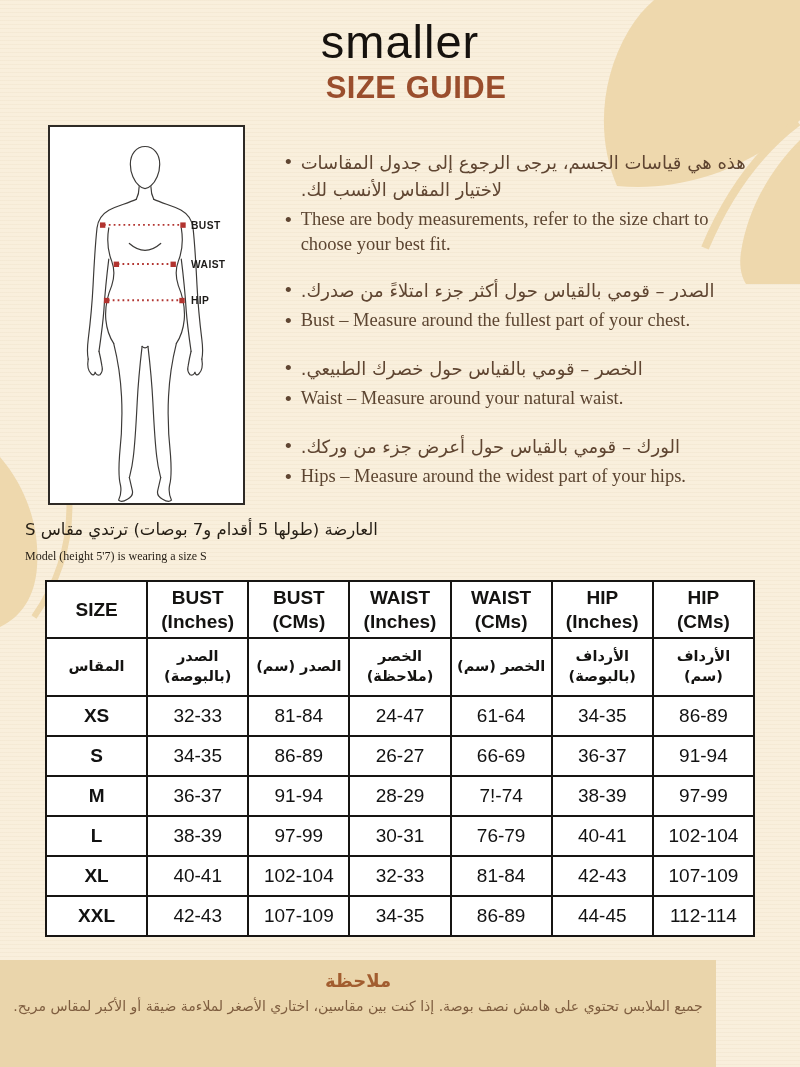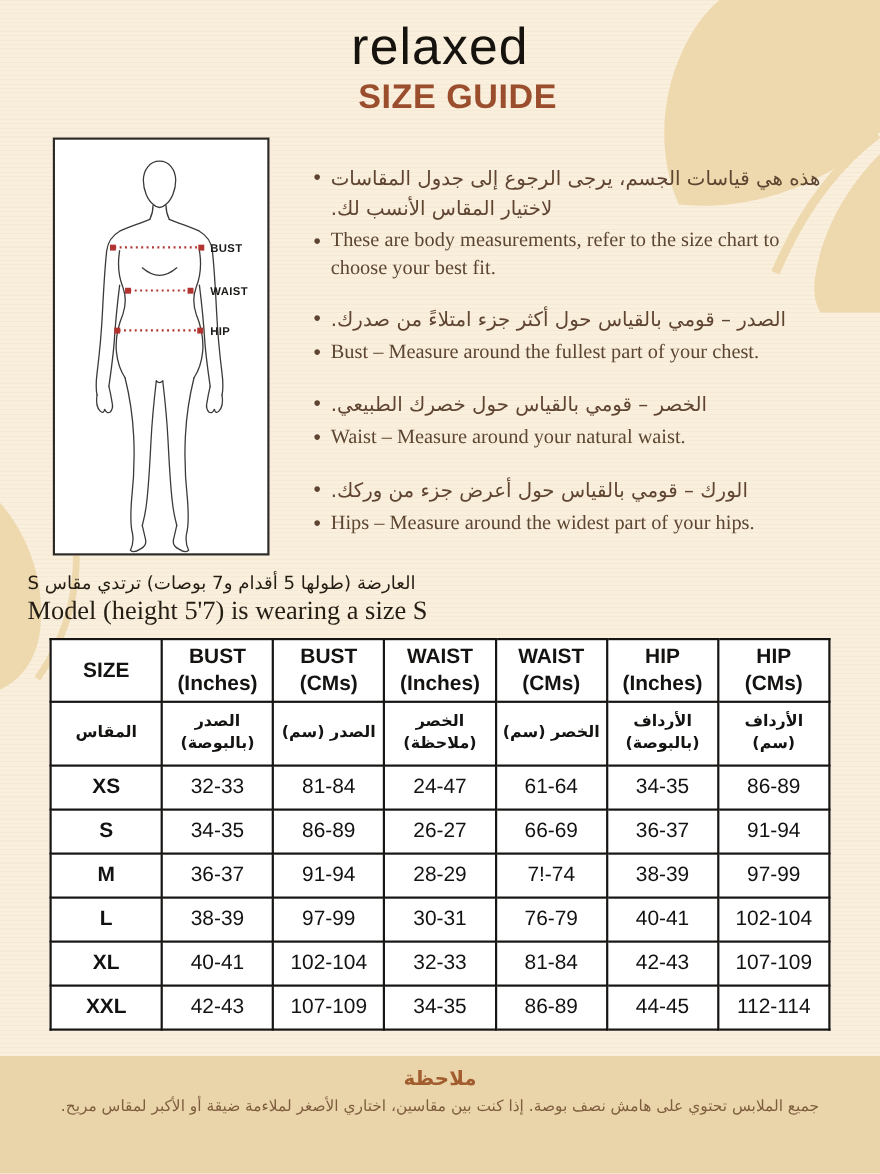--- a/index.html
+++ b/index.html
@@ -12,28 +12,28 @@
   .guide-title{font-size:31px;font-weight:800;color:#9a4e2d;letter-spacing:0.5px;margin-top:2px;padding-left:32px;}
   .figure-box{position:absolute;left:48px;top:125px;width:197px;height:380px;background:#ffffff;border:2px solid #2e2a26;box-sizing:border-box;z-index:2;}
   .bullets{position:absolute;left:285px;top:149px;width:478px;z-index:2;}
   .bullet-group{margin-bottom:21px;}
   .bullet-item{display:flex;gap:9px;margin-bottom:4px;}
   .bullet-dot{color:#5f4531;font-size:19px;line-height:26px;flex:0 0 auto;}
   .b-ar{direction:rtl;text-align:left;font-family:"DejaVu Sans",sans-serif;font-size:18px;line-height:27px;color:#5f4531;flex:1;}
   .b-en{font-family:"Liberation Serif",serif;font-size:18.5px;line-height:24.5px;color:#5c4531;flex:1;}
   .model-note{position:absolute;left:25px;top:517px;width:460px;z-index:2;}
   .mn-ar{direction:rtl;text-align:left;font-family:"DejaVu Sans",sans-serif;font-size:16.5px;line-height:26px;color:#241d14;}
-  .mn-en{font-family:"Liberation Serif",serif;font-size:24px;line-height:26px;color:#241d14;}
+  .mn-en{font-family:"Liberation Serif",serif;font-size:12px;line-height:26px;color:#241d14;}
   table.size-table{position:absolute;left:45px;top:580px;width:710px;border-collapse:collapse;table-layout:fixed;z-index:2;background:#fff;padding-left:19px;}
   .size-table td{border:2px solid #171513;background:#ffffff;text-align:center;vertical-align:middle;padding:0 2px;box-sizing:border-box;}
   .hdr-en td{height:57px;font-weight:700;font-size:19px;color:#141311;line-height:1.25;white-space:pre-line;}
   .hdr-ar td{height:58px;font-family:"DejaVu Sans",sans-serif;font-weight:700;font-size:14.5px;color:#141311;line-height:1.35;white-space:pre-line;direction:rtl;}
   .data-row td{height:40px;font-size:19px;color:#121212;}
   .data-row td.size-cell{font-weight:700;}
-  .note-band{position:absolute;left:0;top:960px;width:800px;height:107px;background:#ead5ab;text-align:center;z-index:2;box-sizing:border-box;padding-top:9px;}
+  .note-band{position:absolute;left:0;top:960px;width:716px;height:107px;background:#ead5ab;text-align:center;z-index:2;box-sizing:border-box;padding-top:9px;}
   .note-title-ar{font-family:"DejaVu Sans",sans-serif;font-weight:700;font-size:18px;color:#a25d2f;line-height:24px;}
   .note-title-en{font-weight:700;font-size:20px;color:#a25d2f;line-height:25px;}
   .note-body-ar{direction:rtl;font-family:"DejaVu Sans",sans-serif;font-size:14px;color:#7e5d3f;line-height:22px;margin-top:2px;}
   .note-body-en{font-size:16.5px;color:#7e5d3f;line-height:22px;}
 </style>
 </head>
 <body>
 
 <div class="page">
 
@@ -41,21 +41,21 @@
     <path d="M62 186 C42 140 44 80 74 30 C89 5 110 -12 135 -20 L245 -20 L245 120 C205 163 134 193 62 186 Z" fill="#eed8ad"></path>
     <path d="M150 248 C172 196 203 152 243 122" stroke="#eed8ad" stroke-width="8" fill="none"></path>
     <path d="M245 140 C213 172 192 212 186 252 C184 265 186 276 191 284 L245 284 Z" fill="#eed8ad"></path>
   </svg>
   <svg class="leaf-svg" style="left:0;top:455px;" width="110" height="175" viewBox="0 0 110 175">
     <path d="M0 2 C26 32 40 72 37 112 C35 142 21 162 0 172 Z" fill="#eed8ad"></path>
     <path d="M34 162 C62 122 74 78 68 26" stroke="#eed8ad" stroke-width="6" fill="none"></path>
   </svg>
 
   <div class="header">
-    <div class="logo">relaxed</div>
+    <div class="logo">smaller</div>
     <div class="guide-title">SIZE GUIDE</div>
   </div>
 
   <div class="figure-box">
     <svg width="100%" height="100%" viewBox="0 0 197 376">
       <g fill="none" stroke="#3c3a38" stroke-width="1.2" stroke-linecap="round">
         <path d="M97 16 C106 16 112 24 112 34 C112 43 108 52 103 56 C101 58 99 59 97 59 C95 59 93 58 91 56 C86 52 82 43 82 34 C82 24 88 16 97 16 Z"></path>
         <path d="M91 57 C91 62 90 66 88 70 M103 57 C103 62 104 66 106 70"></path>
         <path d="M88 70 C79 74 68 77 60 81 C53 85 49 91 48 99 C46 117 45 137 44 157 C43 177 41 197 39 213 C38 221 38 228 39 233"></path>
         <path d="M39 233 C38 239 39 245 42 248 C44 250 46 249 46 246 C47 249 49 250 51 249 C53 247 54 244 53 240 C52 234 51 229 50 225"></path>

